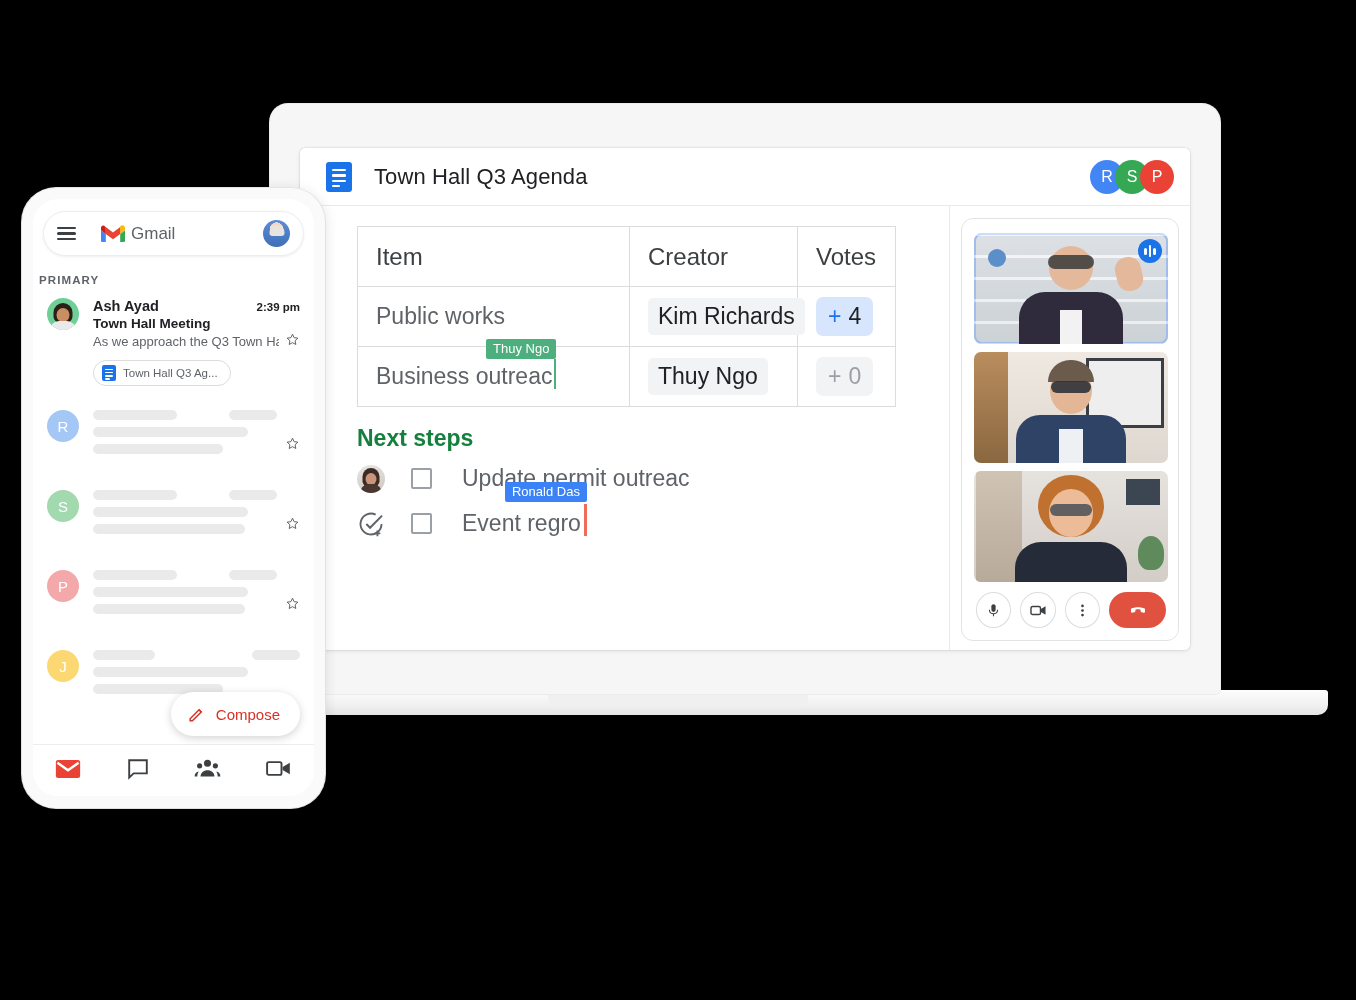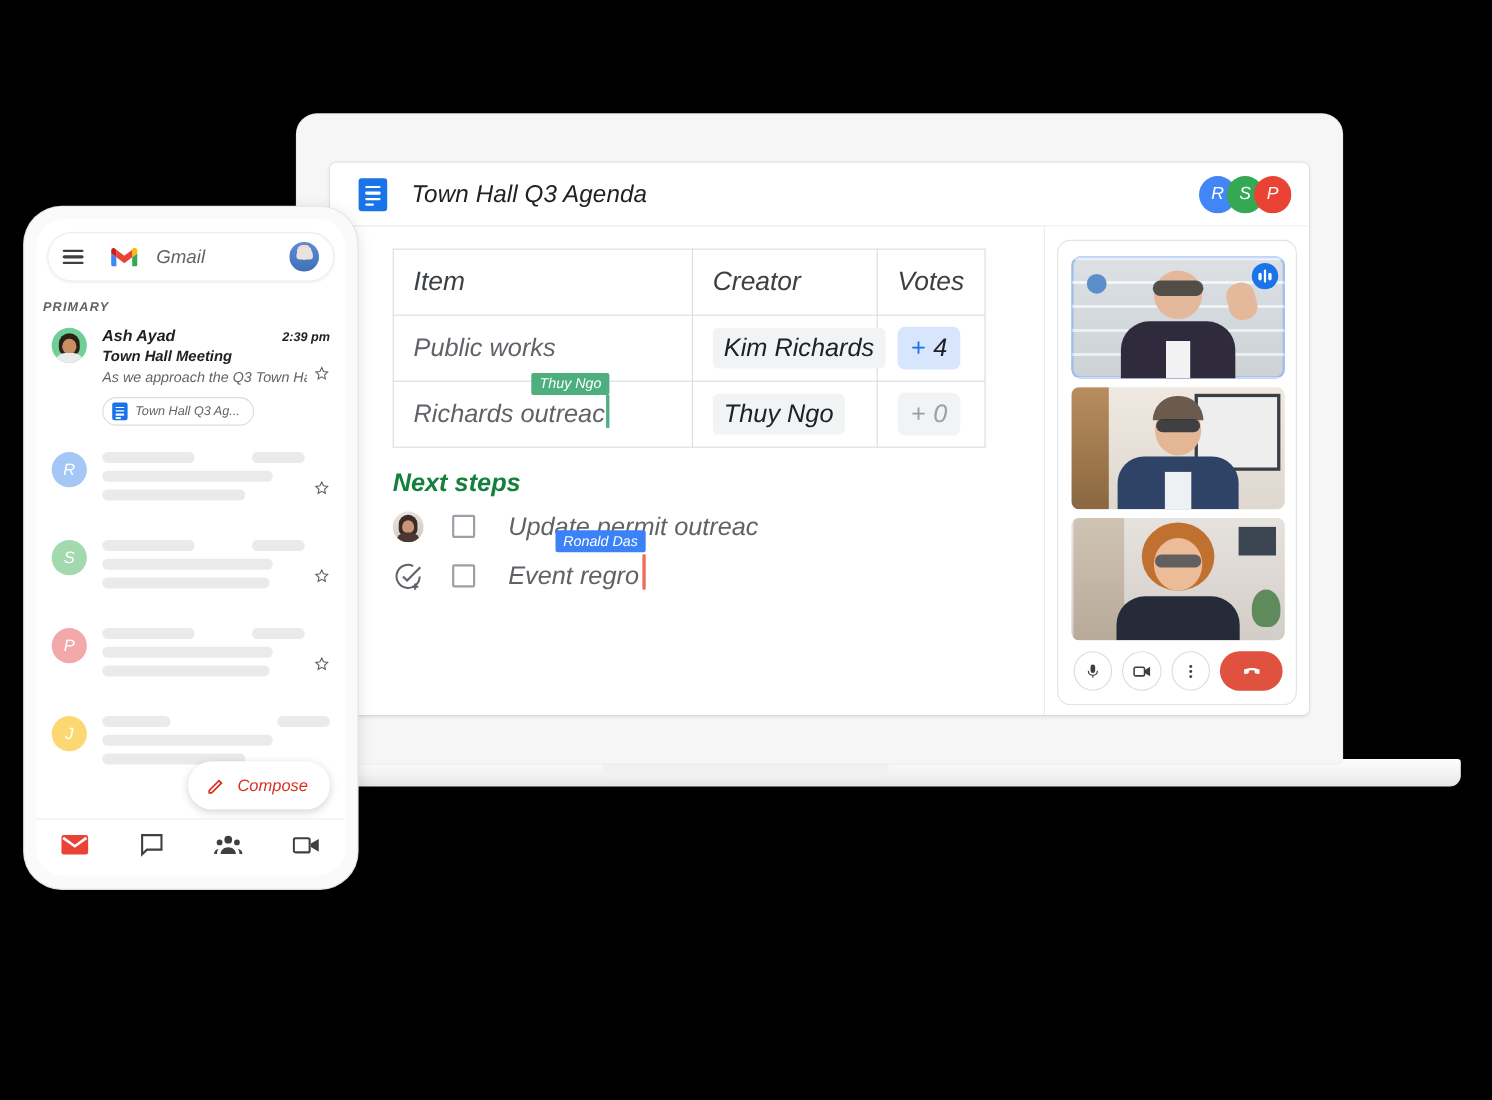--- a/index.html
+++ b/index.html
@@ -2,21 +2,21 @@
 <html><head>
 <meta charset="utf-8">
 <style>
   * { box-sizing: border-box; margin: 0; padding: 0; }
   html, body {
     width: 1356px; height: 1000px;
     background: #000;
     font-family: "Liberation Sans", sans-serif;
     overflow: hidden;
   }
-  #stage { position: relative; width: 1356px; height: 1000px; font-style: italic; }
+  #stage { position: relative; width: 1356px; height: 1000px; }
 
   
   .laptop-lid {
     position: absolute; left: 270px; top: 104px;
     width: 950px; height: 590px;
     background: #f6f6f6;
     border-radius: 18px 18px 4px 4px;
     box-shadow: 0 0 0 1px #ececec;
   }
   .laptop-base {
@@ -178,21 +178,21 @@
     overflow: hidden; display: flex; flex-direction: column; position: relative;
   }
   .gm-bar {
     margin: 12px 10px 0; height: 45px; background: #fff;
     border: 1px solid #ededed; border-radius: 23px;
     box-shadow: 0 1px 3px rgba(0,0,0,.07);
     display: flex; align-items: center; padding: 0 13px;
   }
   .hamburger { width: 19px; }
   .hamburger i { display: block; height: 2.4px; background: #3c4043; border-radius: 2px; margin: 3.4px 0; }
-  .gm-brand { display: flex; align-items: center; gap: 17px; margin-left: 25px; }
+  .gm-brand { display: flex; align-items: center; gap: 6px; margin-left: 25px; }
   .gm-word { font-size: 17px; color: #5f6368; }
   .gm-profile {
     width: 27px; height: 27px; border-radius: 50%; margin-left: auto;
     background: radial-gradient(circle at 50% 34%, #f4d8c4 0 30%, transparent 31%),
                 linear-gradient(180deg,#5b8dd9 0%,#3f6fb5 100%);
     position: relative; overflow: hidden;
   }
   .gm-profile::after{
     content:""; position:absolute; left:50%; top:18%; transform:translateX(-50%);
     width:15px; height:11px; border-radius:7px 7px 3px 3px; background:#e8e3df;
@@ -303,21 +303,21 @@
                 <span class="plus">+</span>
                 <span>4</span>
               </span>
             </td>
           </tr>
 
 
           <tr>
             <td>
               <span class="caret-wrap">
-                <span>Richards outreac</span>
+                <span>Business outreac</span>
                 <span class="caret-bar" style="background:#4caf7d; right:-4px;"></span>
                 <span class="caret-tag" style="background:#4caf7d; left:auto; right:-4px; top:-24px;">Thuy Ngo</span>
               </span>
             </td>
             <td>
               <span class="creator-chip">Thuy Ngo</span>
             </td>
             <td>
               <span class="vote-chip zero">
                 <span class="plus">+</span>

